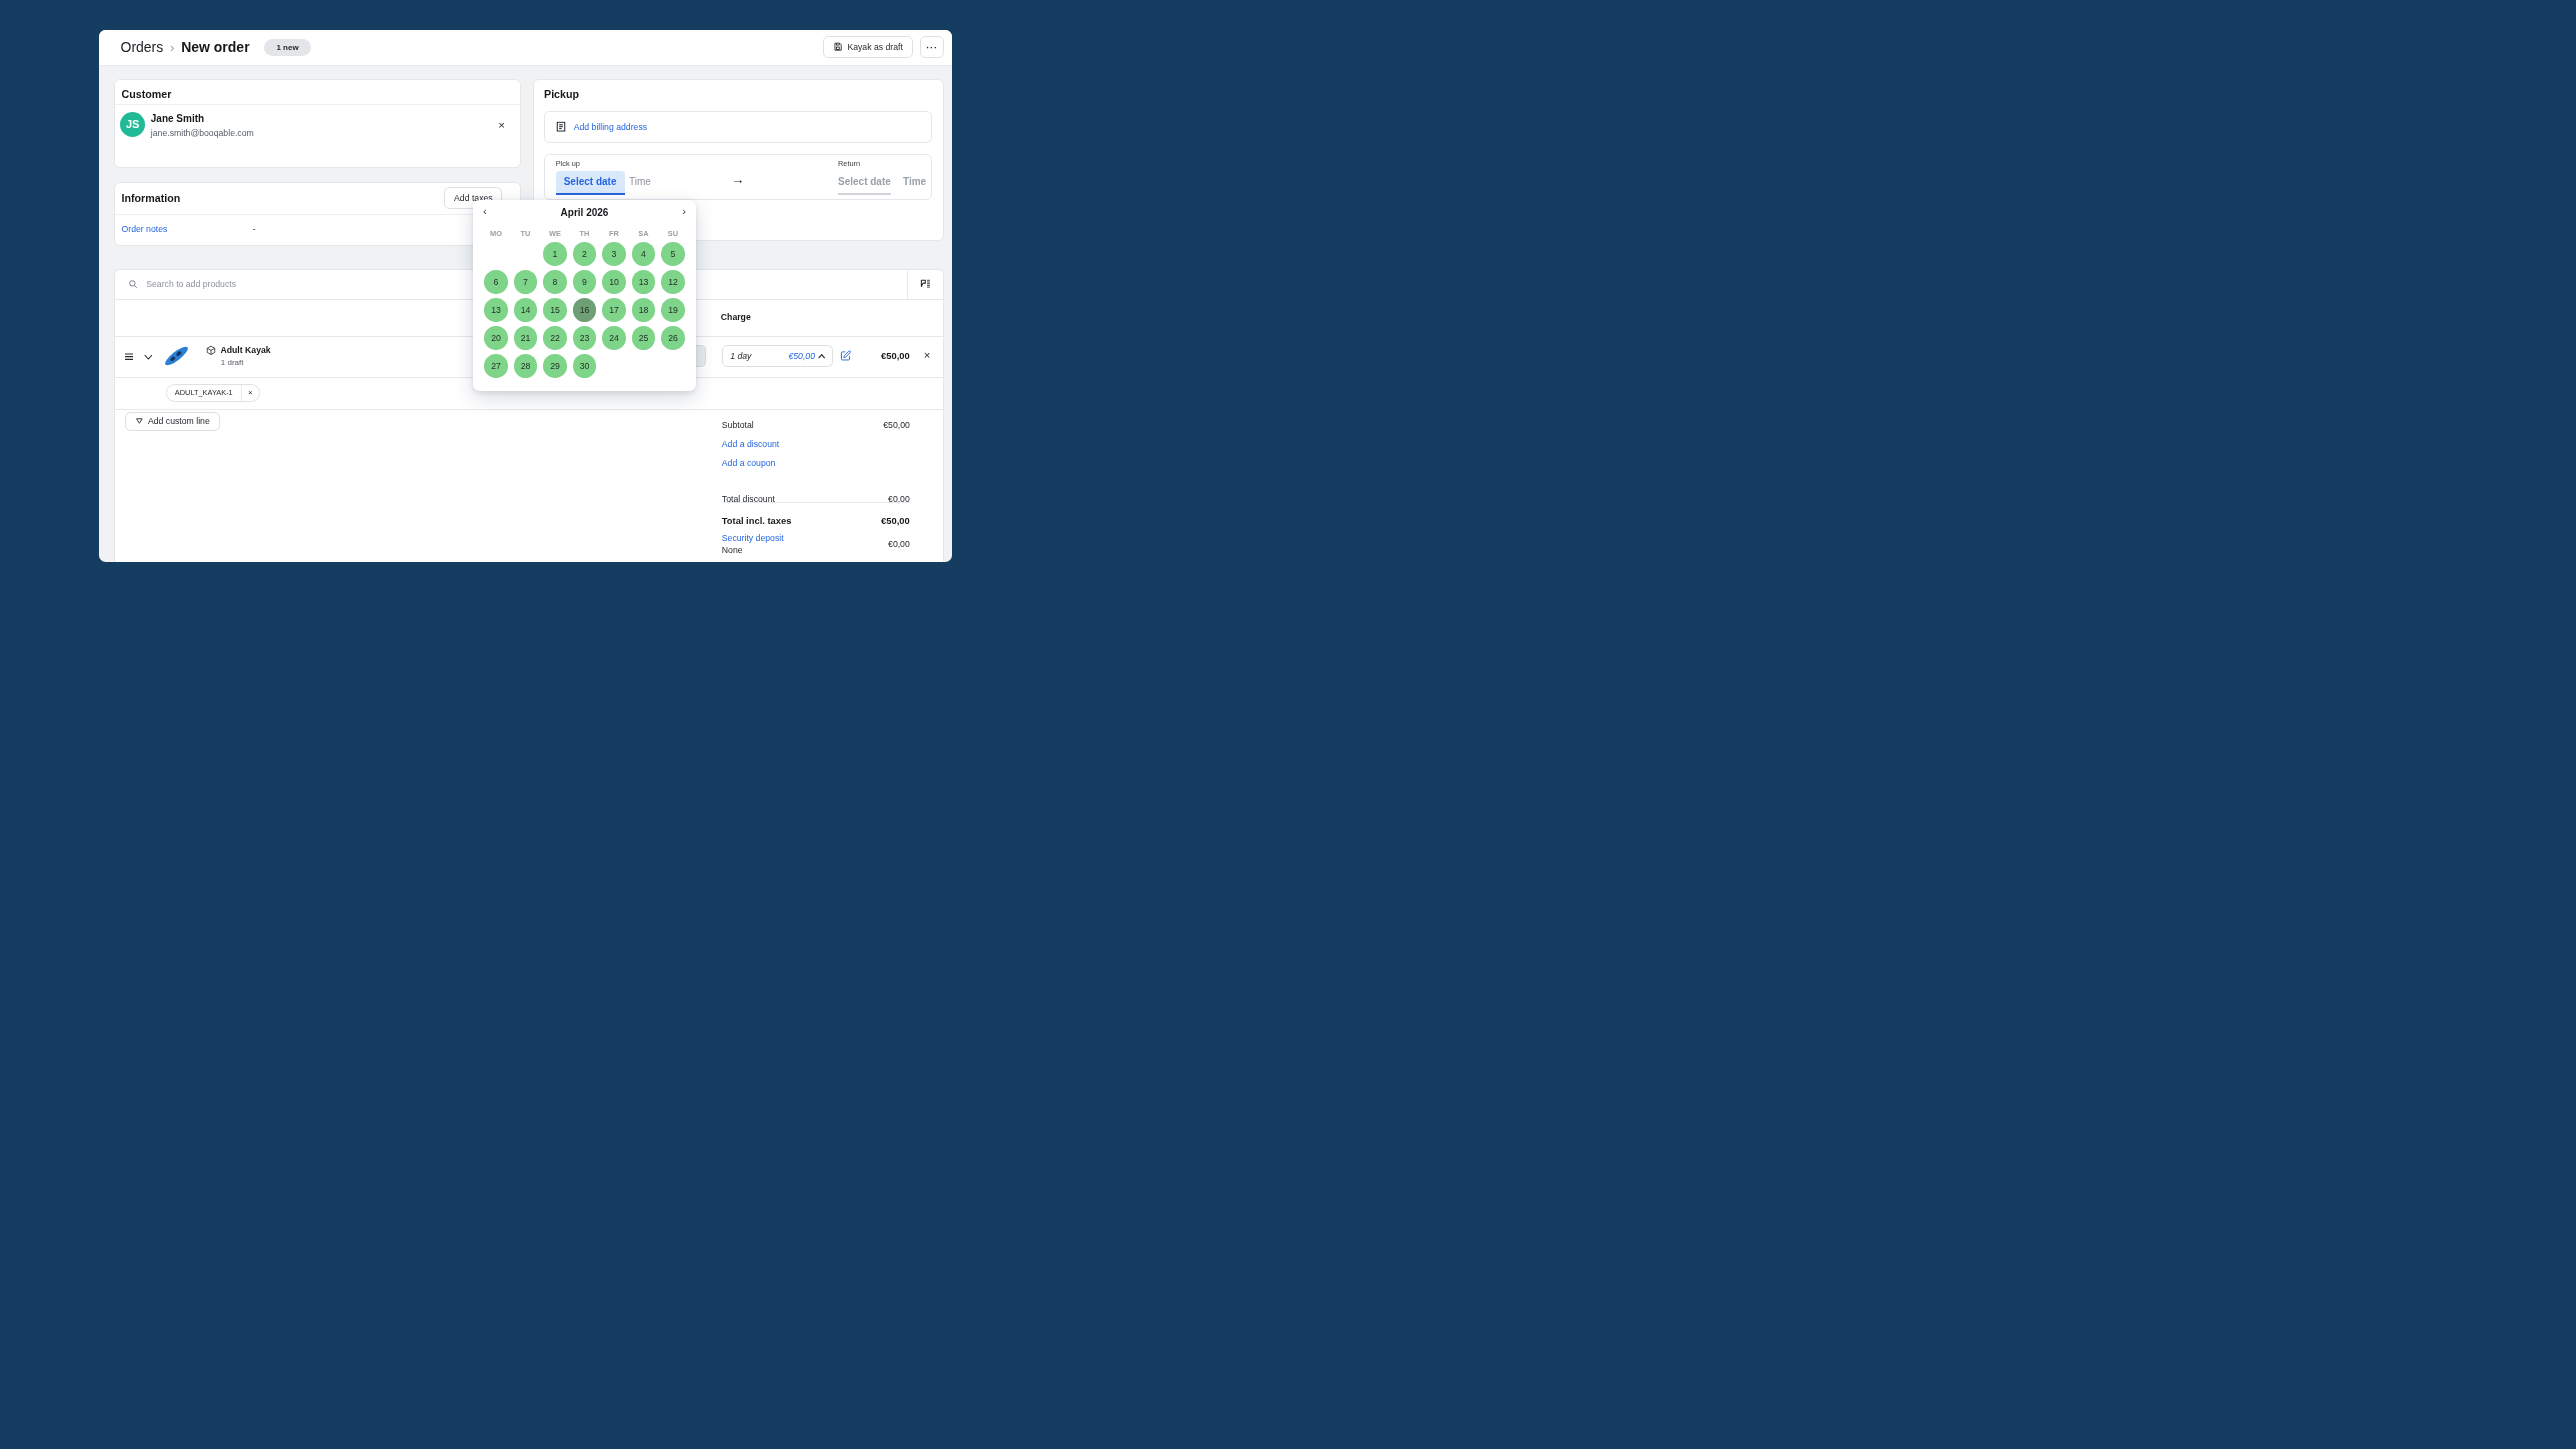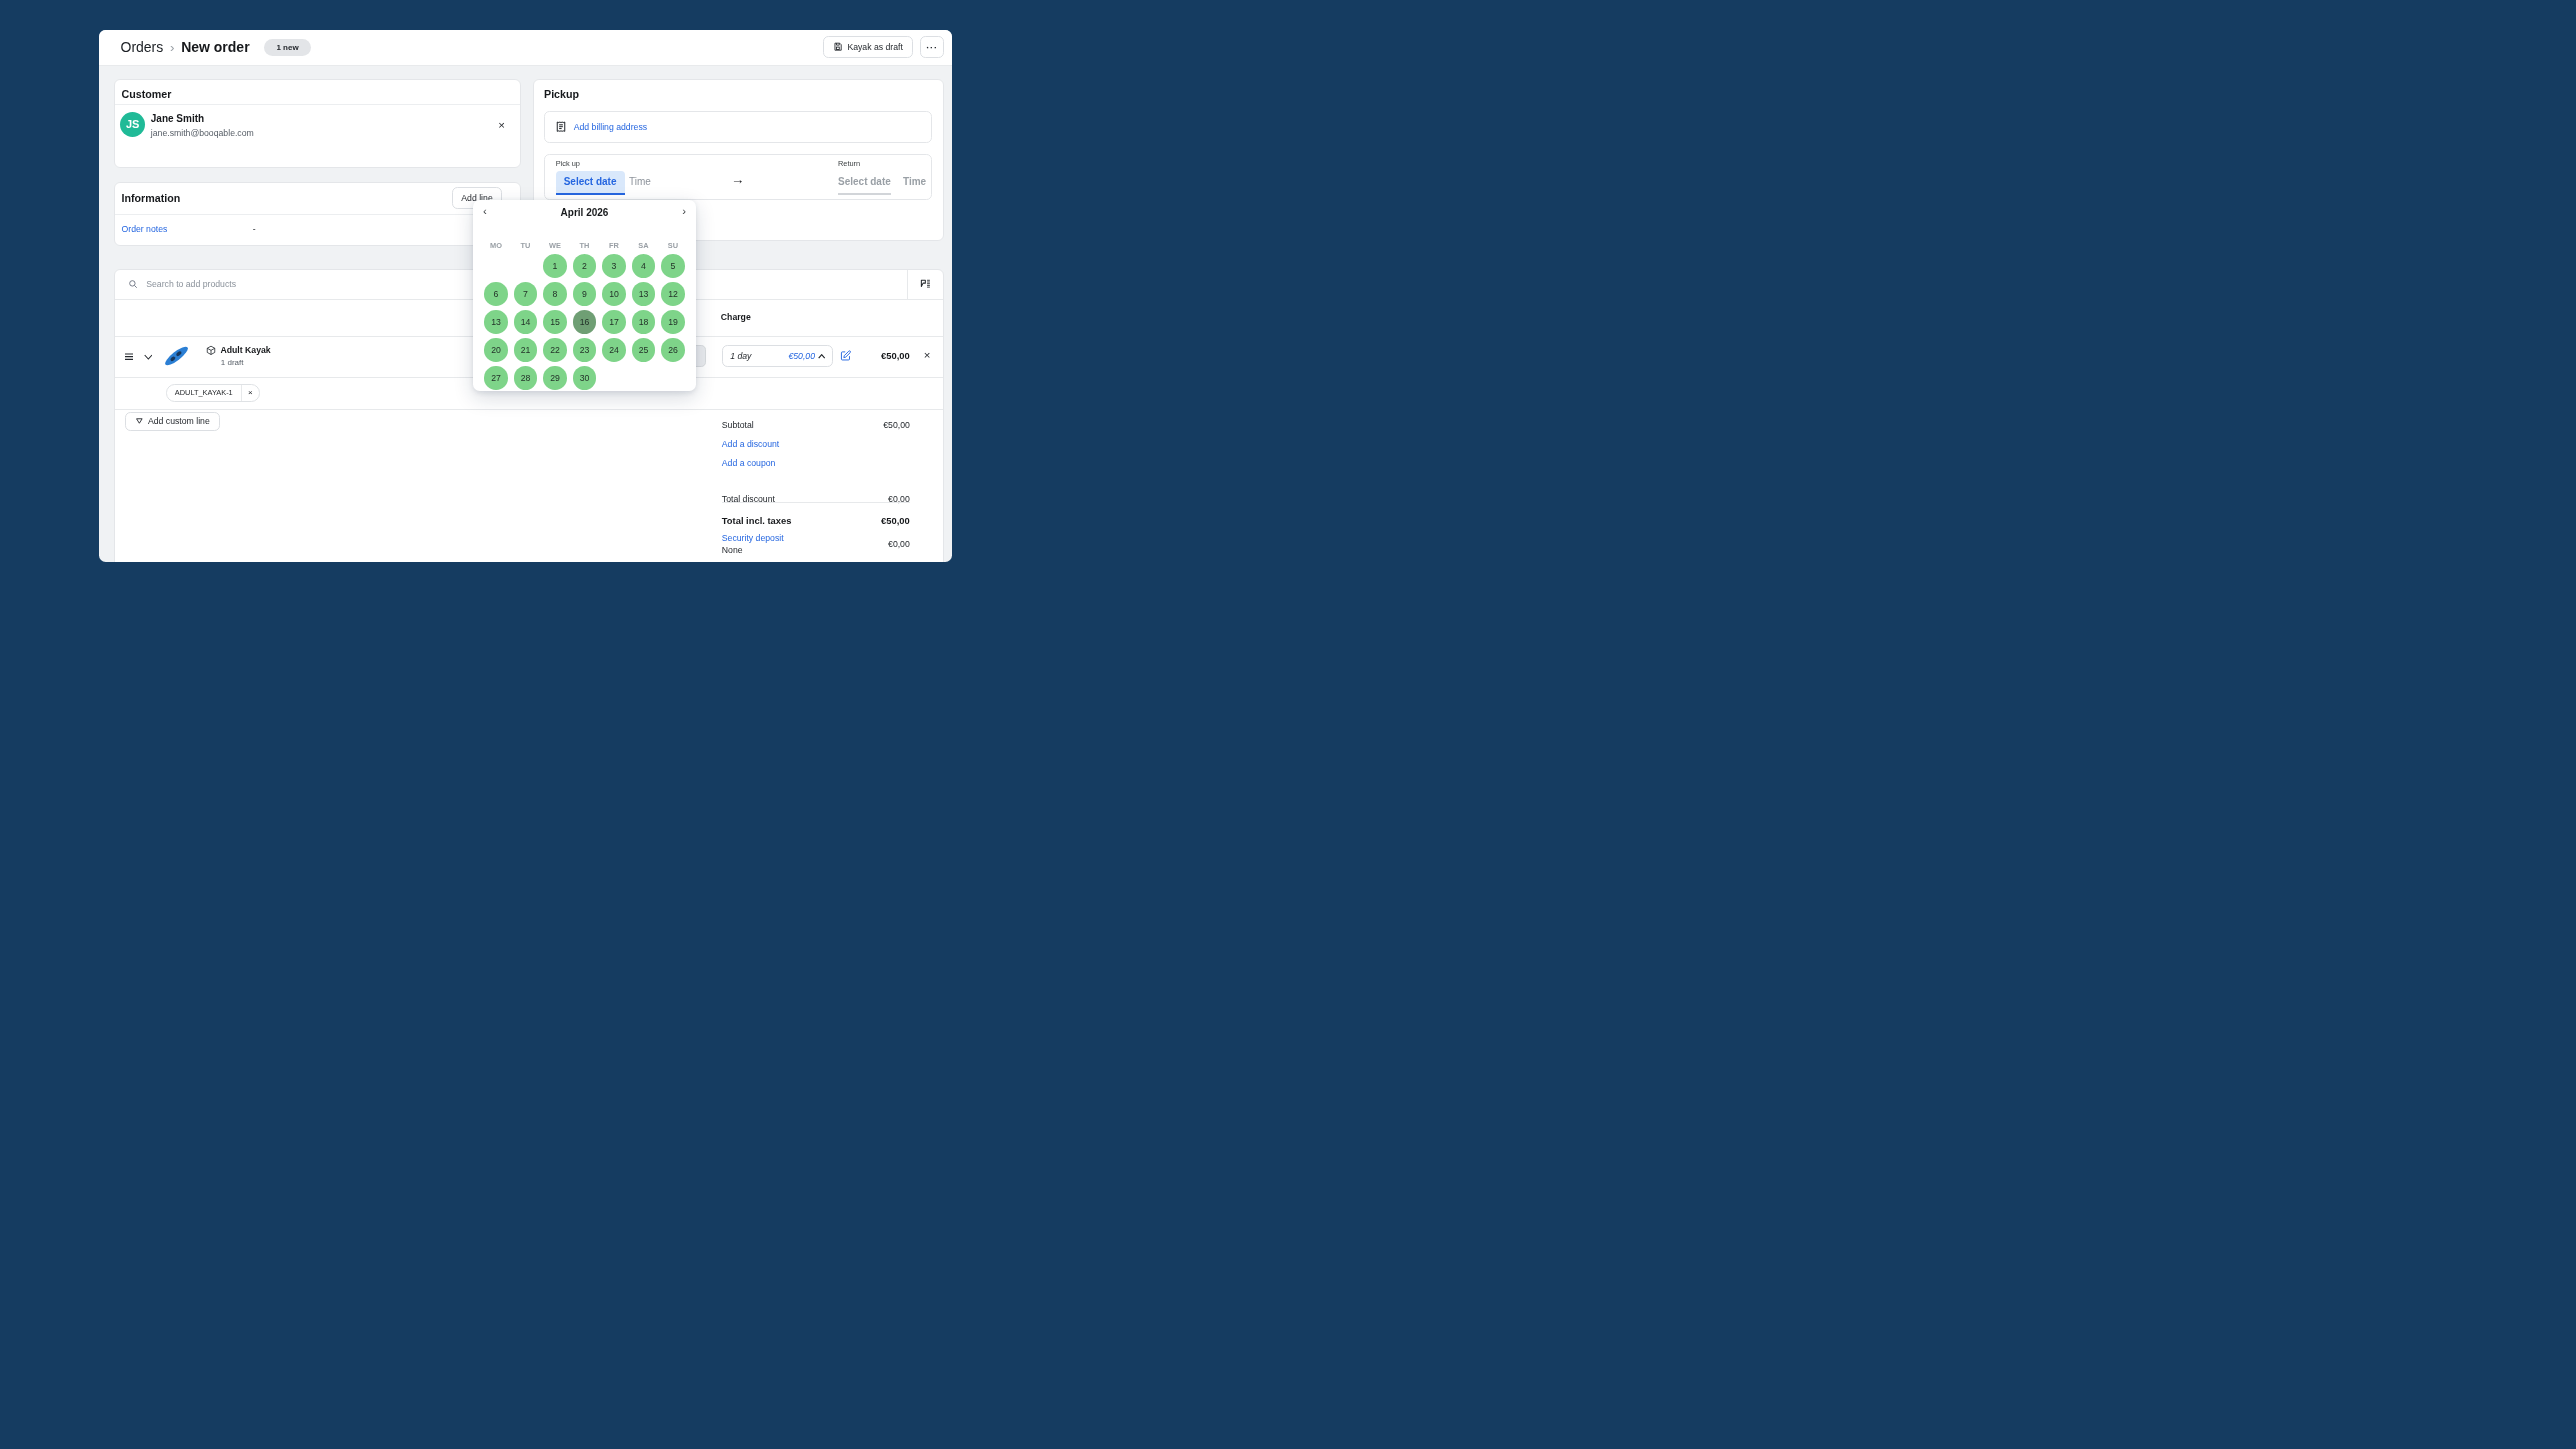--- a/index.html
+++ b/index.html
@@ -152,21 +152,21 @@
   }
   .cal-header { position:relative; height:23px; }
   .cal-nav { position:absolute; top:5.4px; font-size:11.4px; color:#3c4043; cursor:pointer; line-height:1.2; }
   .cal-prev { left:10px; }
   .cal-next { right:10px; }
   .cal-month { text-align:center; padding-top:7.4px; font-size:10px; font-weight:700; color:#17191c; }
   .cal-weekdays, .cal-grid {
     display:grid; grid-template-columns:repeat(7,29.5px);
     justify-content:center;
   }
-  .cal-weekdays { margin-top:18px; }
+  .cal-weekdays { margin-top:6px; }
   .cal-wd { text-align:center; font-size:7.4px; font-weight:700; color:#9aa0a6; }
   .cal-grid { margin-top:2.7px; grid-auto-rows:28px; }
   .cal-cell { display:flex; align-items:center; justify-content:center; }
   .cal-day {
     width:23.5px; height:23.5px; border-radius:50%;
     background:var(--green-day,#7ed489); color:#233229;
     font-size:8.7px; display:flex; align-items:center; justify-content:center;
     cursor:pointer;
   }
   .cal-day.hl { background:var(--green-day-selected,#6f9f74); }
@@ -207,21 +207,21 @@
       <div class="cust-name">Jane Smith</div>
       <div class="cust-email">jane.smith@booqable.com</div>
       <div class="x-btn cust-x">×</div>
     </div>
   </div>
 
   <div class="card info-card">
     <div class="info-title-row">
       <span class="card-title">Information</span>
       <button class="btn btn-addfield">
-        <span>Add line</span>
+        <span>Add taxes</span>
       </button>
     </div>
     <div class="info-row">
       <span class="link order-notes">Order notes</span>
       <span class="order-notes-val">-</span>
     </div>
   </div>
 
   <div class="card pickup-card">
     <span class="card-title pickup-title">Pickup</span>

